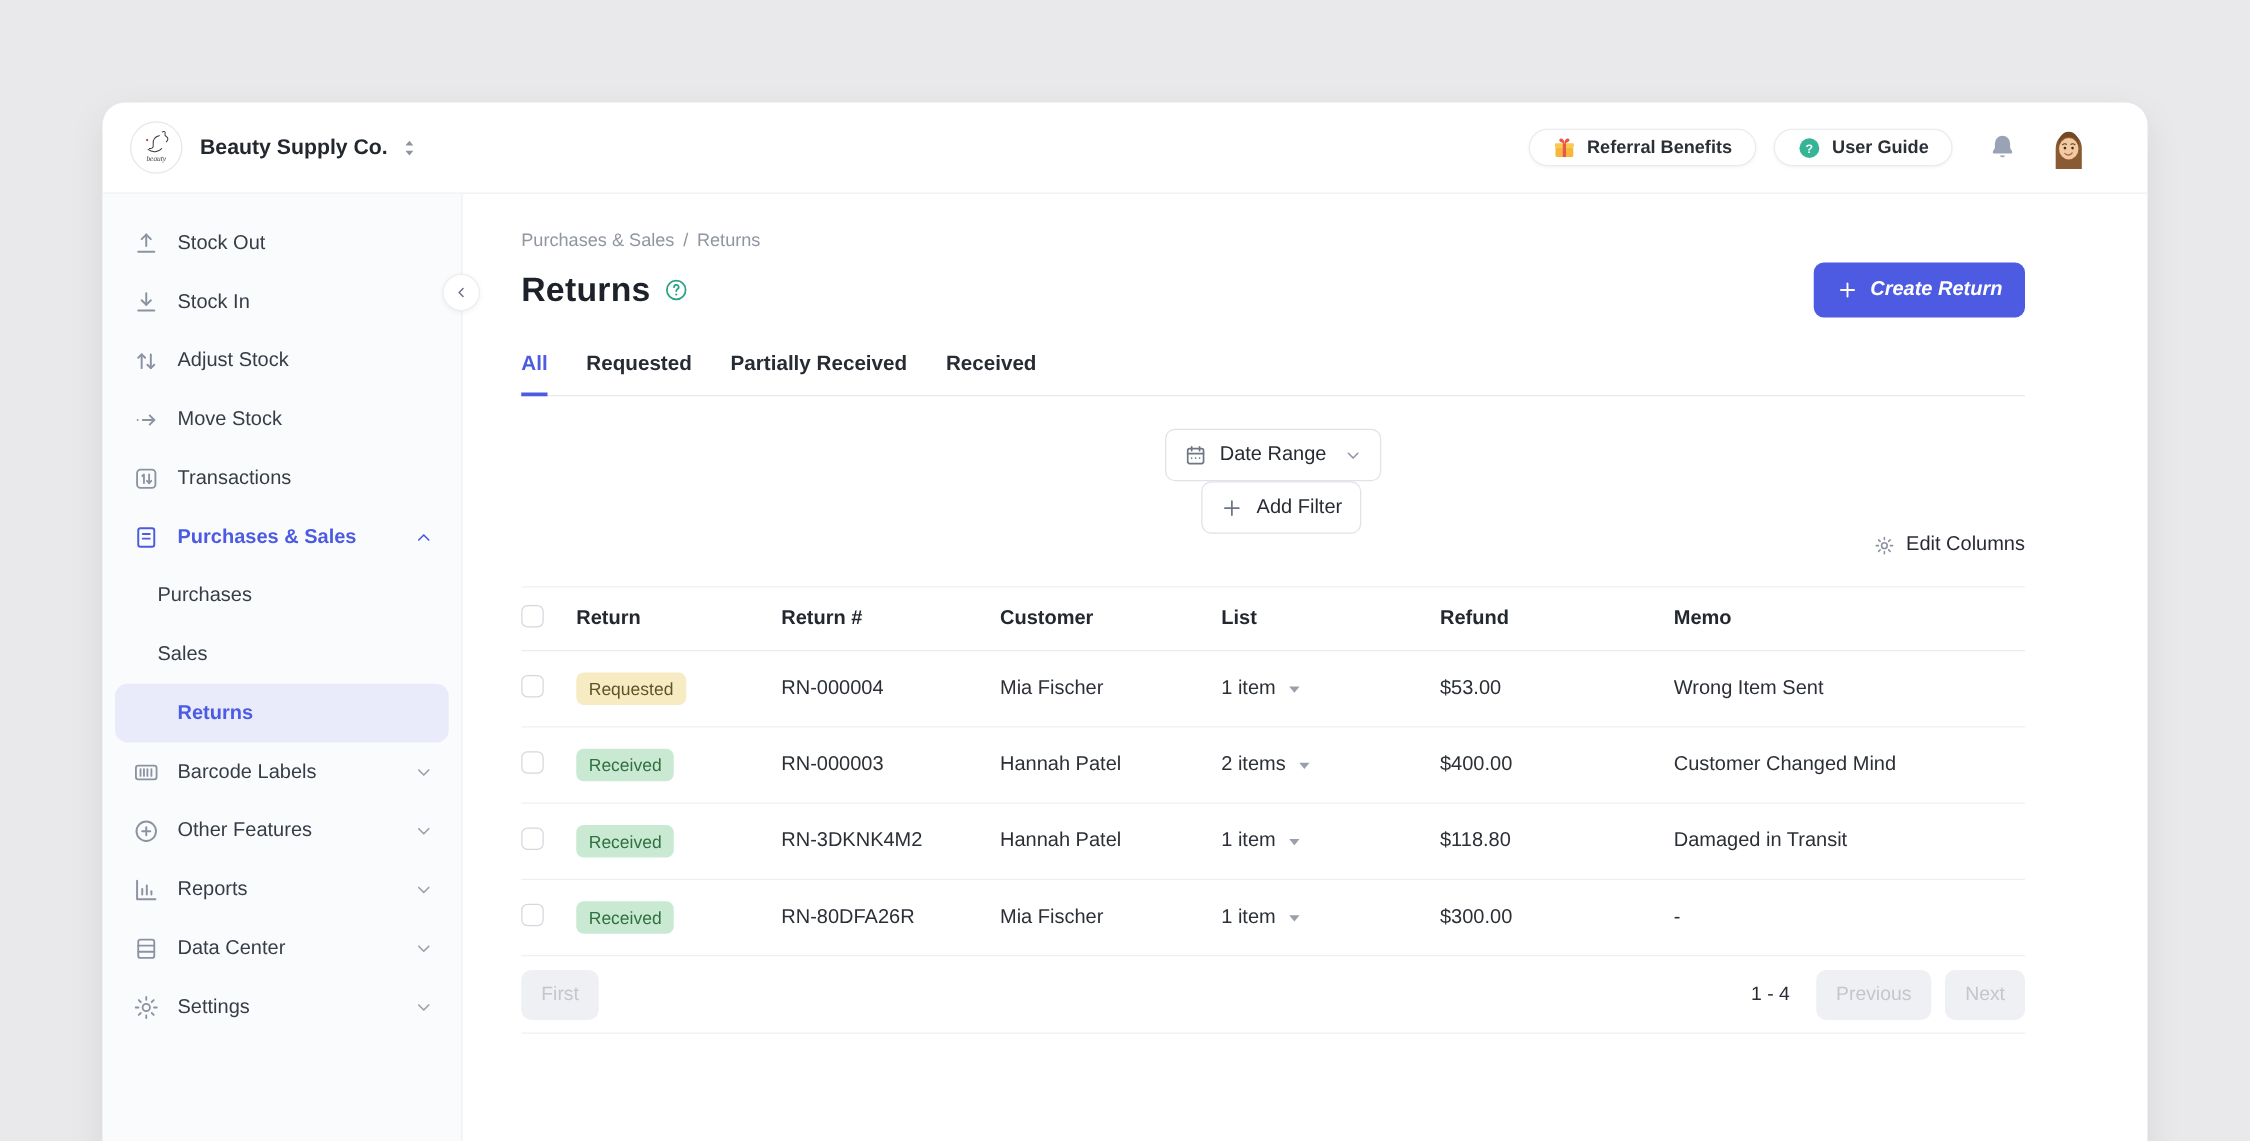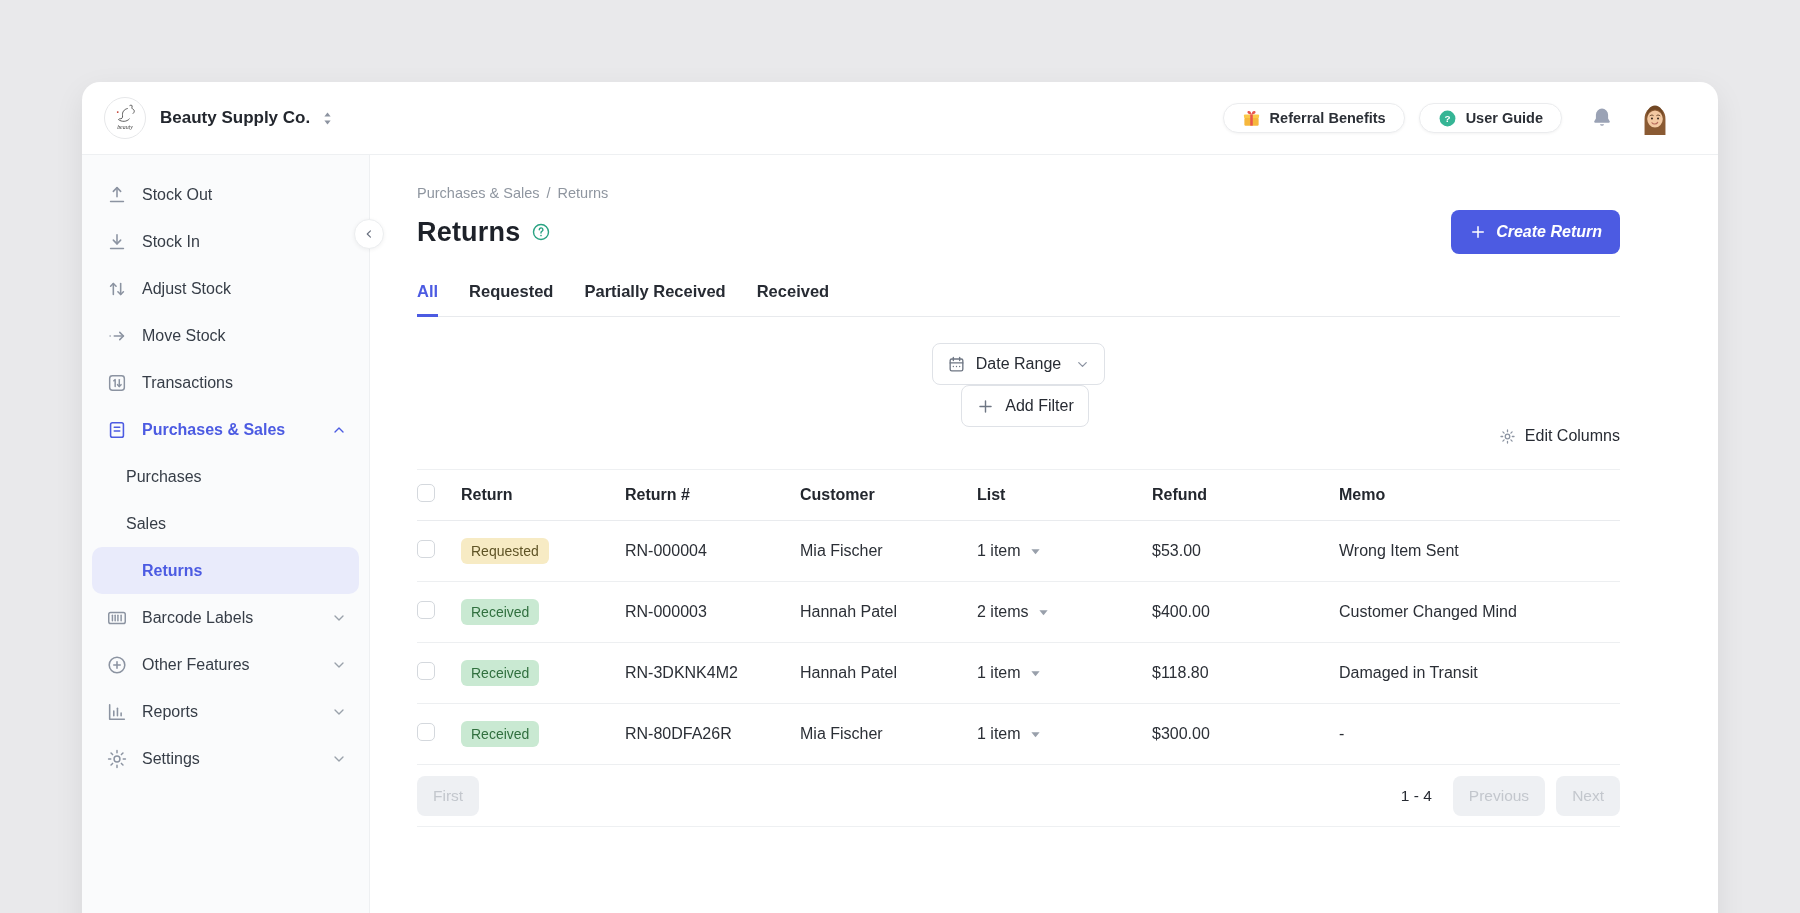--- a/index.html
+++ b/index.html
@@ -284,20 +284,31 @@
             </svg>
         </div>
         <div class="nav-item">
           <svg class="icon" viewBox="0 0 24 24" stroke="currentColor" stroke-width="1.7" fill="none" stroke-linecap="round" stroke-linejoin="round">
             <path d="M4 4v16h16"></path>
               <path d="M8.5 16v-5"></path>
               <path d="M12.5 16V8"></path>
               <path d="M16.5 16v-3"></path>
           </svg>
           <span class="lbl">Reports</span>
+          <svg class="chev" viewBox="0 0 24 24" stroke="currentColor" stroke-width="2" fill="none" stroke-linecap="round" stroke-linejoin="round">
+              <path d="M6 9l6 6 6-6"></path>
+            </svg>
+        </div>
+        <div class="nav-item">
+          <svg class="icon" viewBox="0 0 24 24" stroke="currentColor" stroke-width="1.6" fill="none" stroke-linecap="round" stroke-linejoin="round">
+            <rect x="5" y="4" width="14" height="16" rx="2"></rect>
+              <path d="M5 9.3h14"></path>
+              <path d="M5 14.6h14"></path>
+          </svg>
+          <span class="lbl">Data Center</span>
           <svg class="chev" viewBox="0 0 24 24" stroke="currentColor" stroke-width="2" fill="none" stroke-linecap="round" stroke-linejoin="round">
               <path d="M6 9l6 6 6-6"></path>
             </svg>
         </div>
         <div class="nav-item">
           <svg class="icon" viewBox="0 0 24 24" stroke="currentColor" stroke-width="1.6" fill="none" stroke-linecap="round" stroke-linejoin="round">
             <circle cx="12" cy="12" r="3.2"></circle>
             <path d="M12 2.8v2.4M12 18.8v2.4M2.8 12h2.4M18.8 12h2.4M5.5 5.5l1.7 1.7M16.8 16.8l1.7 1.7M18.5 5.5l-1.7 1.7M7.2 16.8l-1.7 1.7"></path>
           </svg>
           <span class="lbl">Settings</span>

